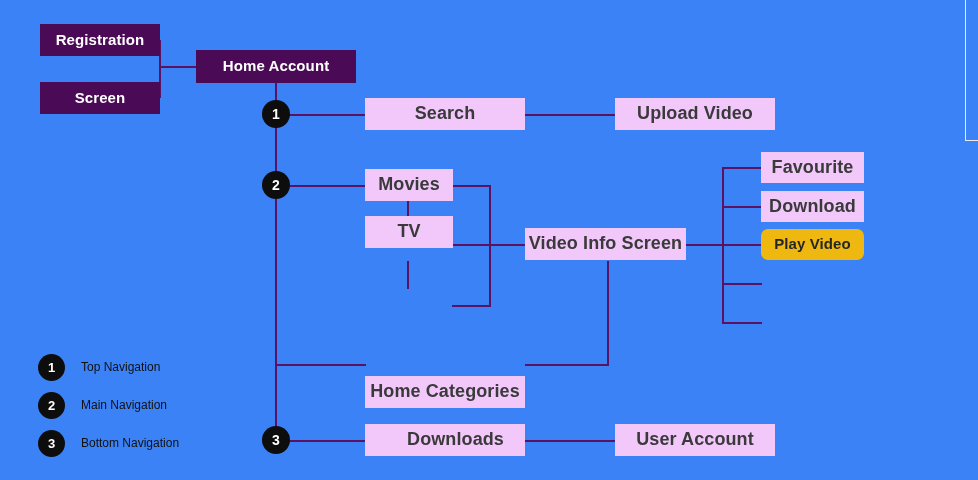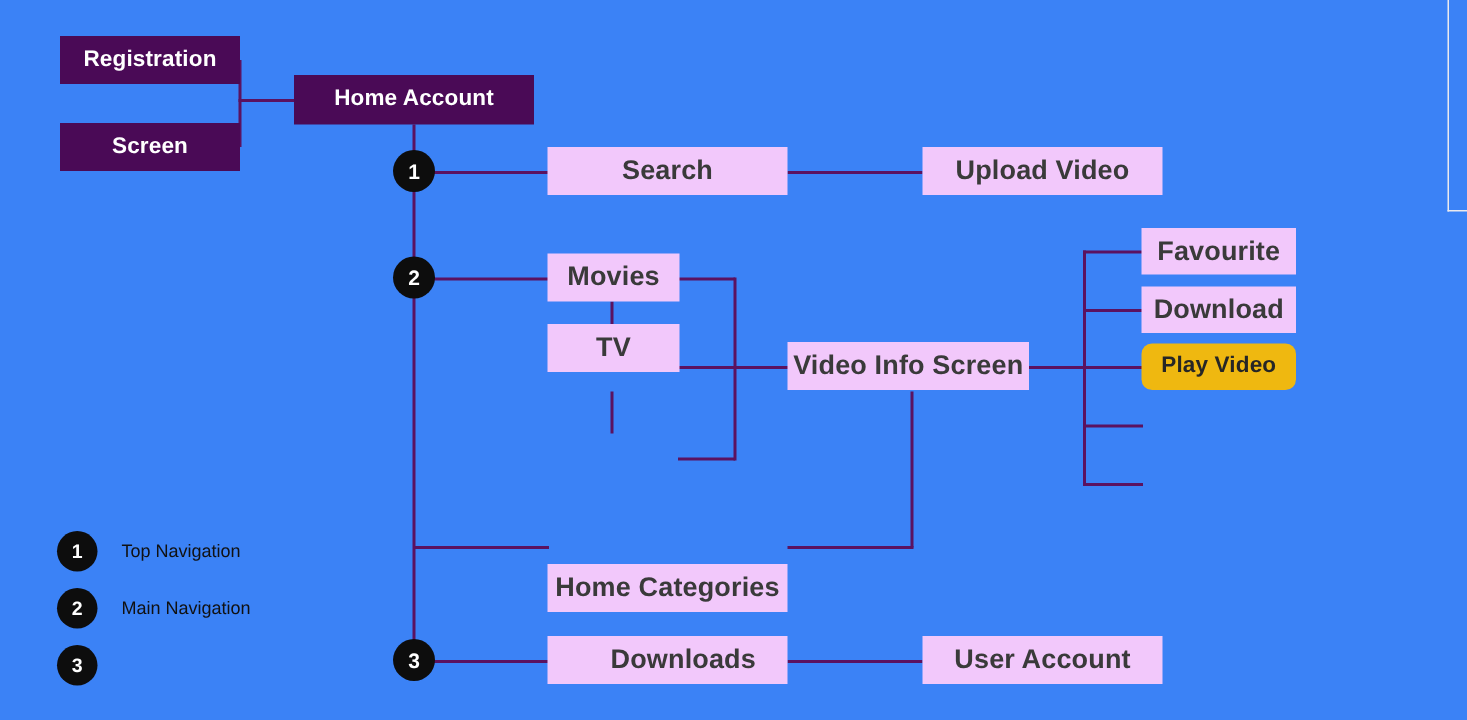--- a/index.html
+++ b/index.html
@@ -205,16 +205,17 @@
     <div class="legend-row">
       <div class="legend-badge">1</div>
       <div class="legend-label">Top Navigation</div>
     </div>
     <div class="legend-row">
       <div class="legend-badge">2</div>
       <div class="legend-label">Main Navigation</div>
     </div>
     <div class="legend-row">
       <div class="legend-badge">3</div>
+      <div class="legend-label">Bottom Navigation</div>
     </div>
   </div>
 
 </div>
 
 </body></html>

